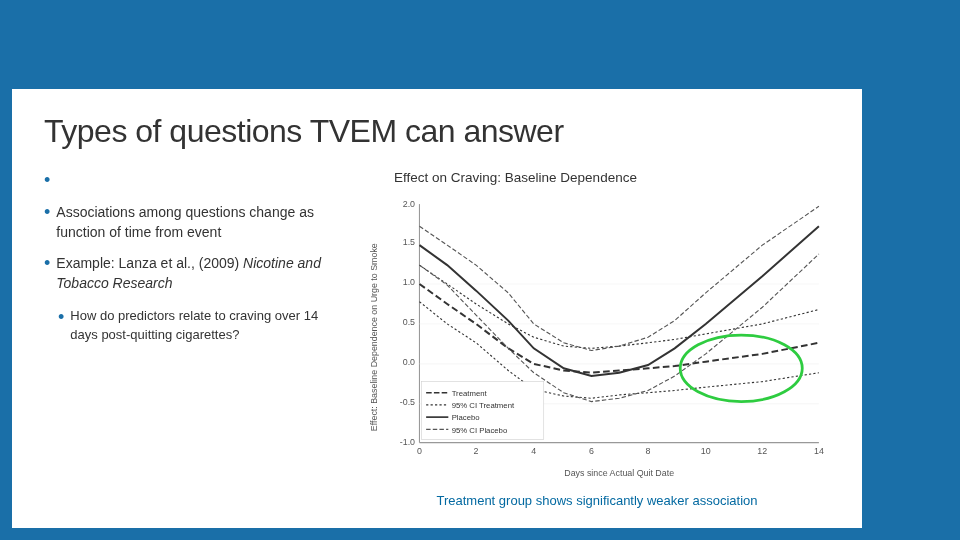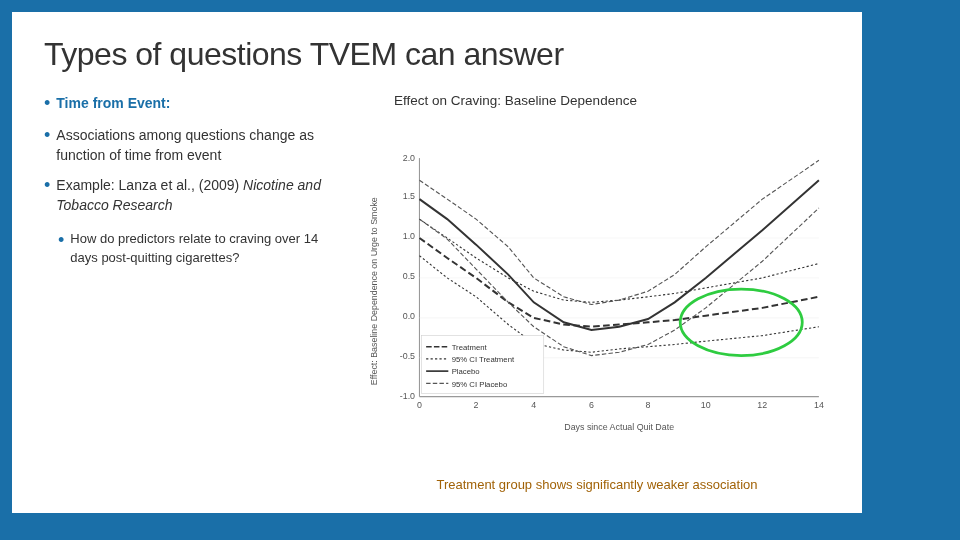--- a/index.html
+++ b/index.html
@@ -11,21 +11,21 @@
       font-family: Arial, sans-serif;
       overflow: hidden;
     }
 
     .outer-border {
       width: 874px;
       height: 540px;
       border: 6px solid #1a6fa8;
       background: #1a6fa8;
       display: flex;
-      align-items: flex-start;
+      align-items: flex-end;
       justify-content: stretch;
     }
 
     .inner-card {
       background: #ffffff;
       flex: 1;
       margin: 6px;
       padding: 24px 32px 18px 32px;
       display: flex;
       flex-direction: column;
@@ -85,21 +85,20 @@
 
     .italic-text {
       font-style: italic;
     }
 
     .right-panel {
       flex: 1;
       display: flex;
       flex-direction: column;
       align-items: center;
-      gap: 31px;
     }
 
     .chart-title {
       font-size: 13.5px;
       color: #333;
       margin-bottom: 6px;
       align-self: flex-start;
       margin-left: 30px;
     }
 
@@ -109,42 +108,39 @@
       position: relative;
     }
 
     .chart-svg {
       width: 100%;
       height: 100%;
     }
 
     .bottom-caption {
       font-size: 13px;
-      color: #a16207;
+      color: #0369a1;
       text-align: center;
       margin-top: 8px;
       line-height: 1.4;
     }
   </style>
 </head>
 <body>
 
 <div class="outer-border">
   <div class="inner-card">
     <div class="slide-title">Types of questions TVEM can answer</div>
 
     <div class="content-area">
 
       <div class="left-panel">
 
         <div class="bullet-item">
           <span class="bullet-dot">•</span>
-          <span>
-            <span class="bullet-text-bold">Time from Event:</span>
-          </span>
         </div>
 
         <div class="bullet-item">
           <span class="bullet-dot">•</span>
           <span>Associations among questions change as function of time from event</span>
         </div>
 
         <div class="bullet-item">
           <span class="bullet-dot">•</span>
           <span>

